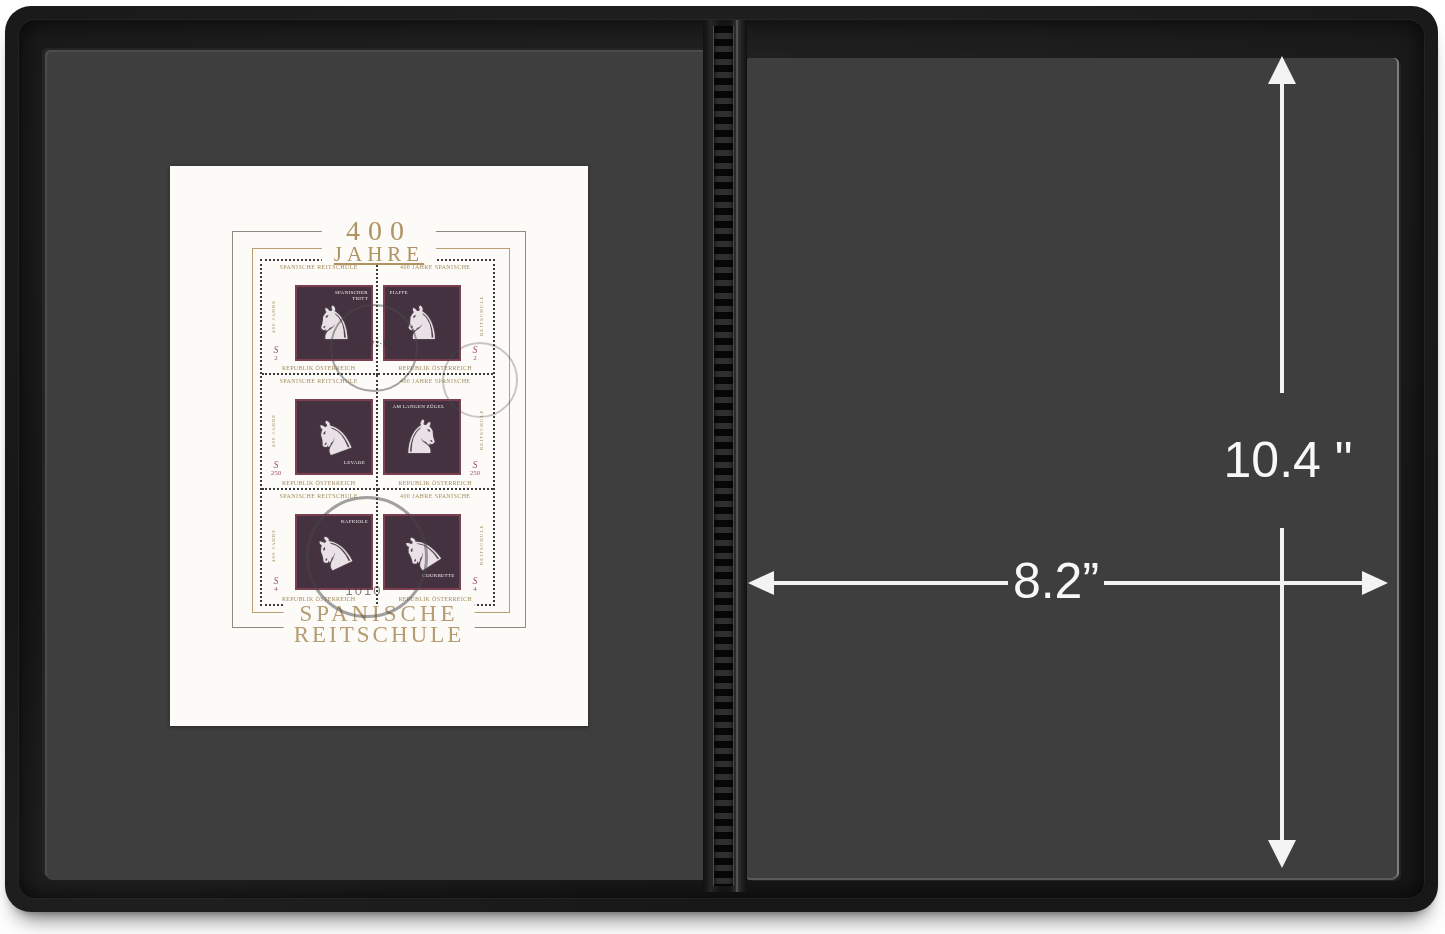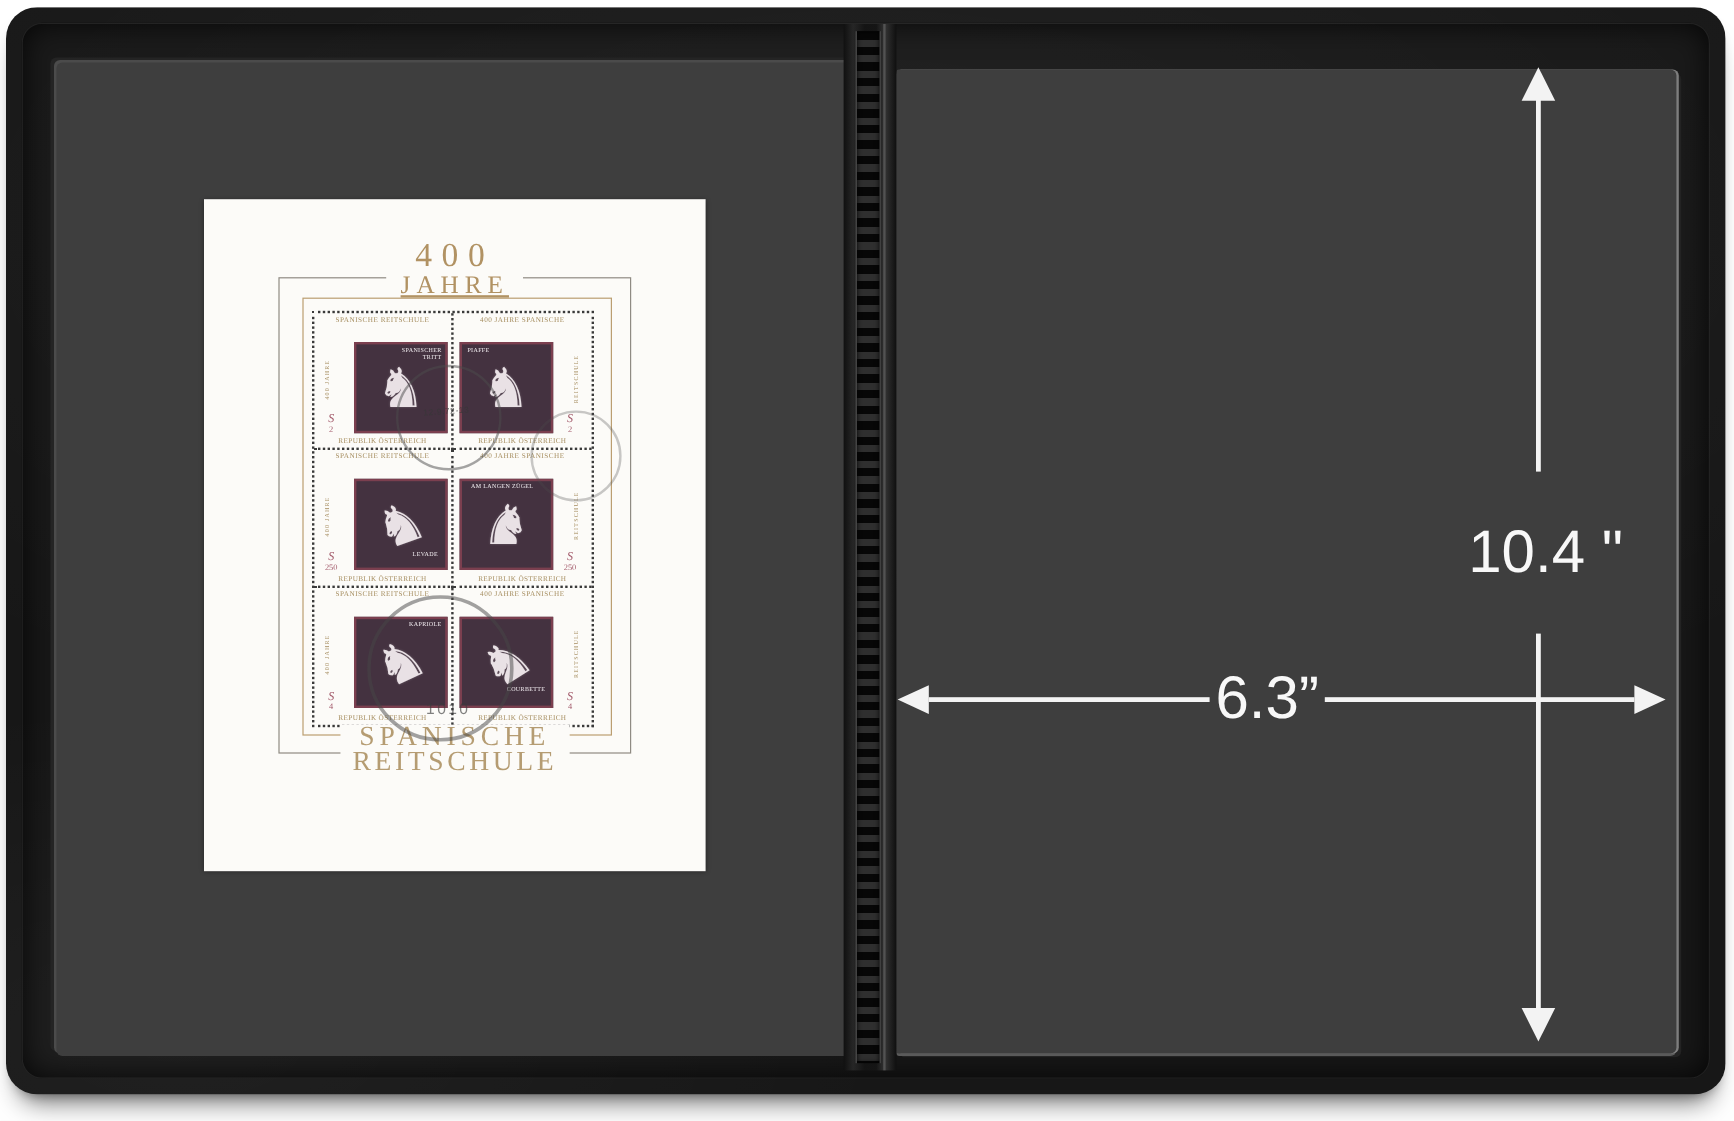--- a/index.html
+++ b/index.html
@@ -31,21 +31,21 @@
          border-left:1px solid #4e4e4e;border-right:1px solid #484848;box-shadow:inset 0 0 4px #000;}
   .spine .ridge{position:absolute;left:33px;top:0;width:2px;height:100%;background:rgba(120,120,120,.45);}
 
   
   .sheet{position:absolute;left:123px;top:114px;width:418px;height:560px;background:#fcfbf8;
          box-shadow:0 1px 4px rgba(0,0,0,.4);color:#b09366;font-family:"Liberation Serif",serif;}
   .frame-gray{position:absolute;left:62px;top:65px;width:292px;height:395px;border:1px solid #8f8b83;z-index:1;}
   .frame-gold{position:absolute;left:82px;top:82px;width:256px;height:363px;border:1px solid #bb9e71;z-index:1;}
   .sheet-title{position:absolute;top:34px;left:50%;transform:translateX(-50%);z-index:4;
          background:#fcfbf8;padding:0 12px;text-align:center;color:#b19263;}
-  .sheet-title .l1{font-size:28px;letter-spacing:8px;line-height:27px;}
+  .sheet-title .l1{font-size:28px;letter-spacing:8px;line-height:27px;margin-top:17px;}
   .sheet-title .l2{font-size:21px;letter-spacing:5px;line-height:20px;text-decoration:underline;}
   .sheet-foot{position:absolute;top:438px;left:50%;transform:translateX(-50%);z-index:4;
          background:#fcfbf8;padding:0 10px;text-align:center;color:#b59c72;}
   .sheet-foot .l1{font-size:23px;letter-spacing:4px;line-height:20px;}
   .sheet-foot .l2{font-size:23px;letter-spacing:3px;line-height:21px;}
 
   
   .perf-grid{position:absolute;left:90px;top:93px;width:235px;height:347px;z-index:2;
          display:grid;grid-template-columns:1fr 1fr;grid-template-rows:1fr 1fr 1fr;
          border:2px dotted #3a3a3a;box-sizing:border-box;}
@@ -84,21 +84,21 @@
   .c6 .sname{bottom:9px;right:4px;}
 
   
   .postmark{position:absolute;border-radius:50%;pointer-events:none;z-index:5;}
   .pm1{left:160px;top:138px;width:84px;height:84px;border:2px solid rgba(75,75,75,.5);}
   .pm2{left:136px;top:330px;width:116px;height:116px;border:3px solid rgba(70,70,70,.5);}
   .pm3{left:272px;top:176px;width:72px;height:72px;border:2px solid rgba(75,75,75,.3);}
   .pm-date{position:absolute;left:161px;top:174px;width:82px;text-align:center;font-size:7px;
          color:rgba(55,55,55,.8);transform:rotate(-4deg);z-index:6;letter-spacing:.5px;
          font-family:"Liberation Sans",sans-serif;}
-  .pm-code{position:absolute;left:166px;top:417px;width:56px;text-align:right;font-size:13px;
+  .pm-code{position:absolute;left:166px;top:417px;width:56px;text-align:center;font-size:13px;
          color:rgba(60,60,60,.65);z-index:6;letter-spacing:2px;font-family:"Liberation Sans",sans-serif;}
   .dline{position:absolute;background:#f3f3f3;z-index:20;}
   .v1{left:1280px;top:82px;width:4px;height:311px;}
   .v2{left:1280px;top:528px;width:4px;height:312px;}
   .h1{left:774px;top:581px;width:234px;height:4px;}
   .h2{left:1104px;top:581px;width:258px;height:4px;}
   .tri{position:absolute;width:0;height:0;z-index:20;}
   .tri-up{left:1268px;top:56px;border-left:14px solid transparent;border-right:14px solid transparent;
          border-bottom:28px solid #f3f3f3;}
   .tri-down{left:1268px;top:840px;border-left:14px solid transparent;border-right:14px solid transparent;
@@ -241,17 +241,17 @@
   </div>
 
   <div class="tri tri-up"></div>
   <div class="dline v1"></div>
   <div class="dim-label label-h">10.4 "</div>
   <div class="dline v2"></div>
   <div class="tri tri-down"></div>
 
   <div class="tri tri-left"></div>
   <div class="dline h1"></div>
-  <div class="dim-label label-w">6.3”</div>
+  <div class="dim-label label-w">8.2”</div>
   <div class="dline h2"></div>
   <div class="tri tri-right"></div>
 
 </div>
 
 </body></html>

